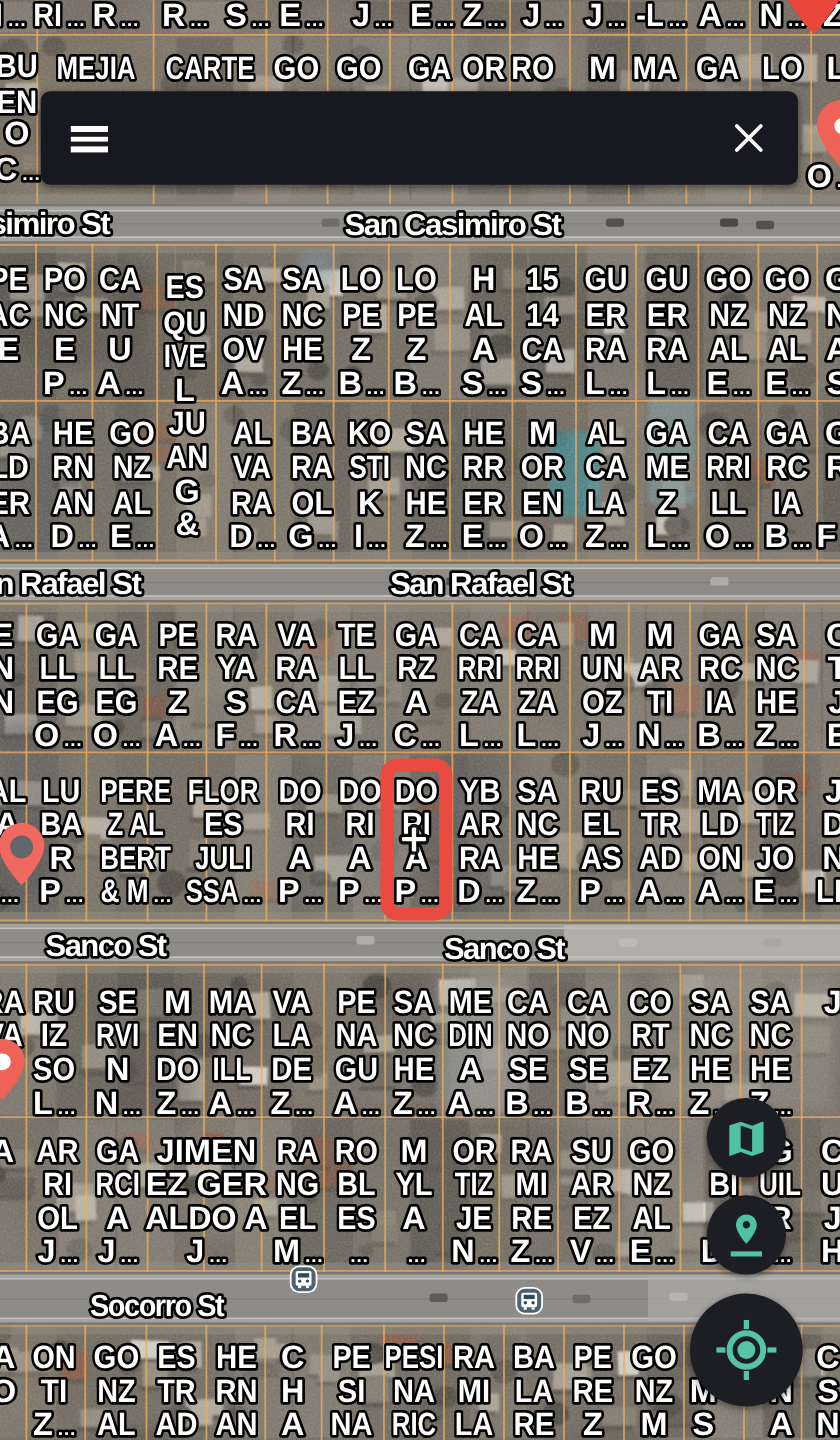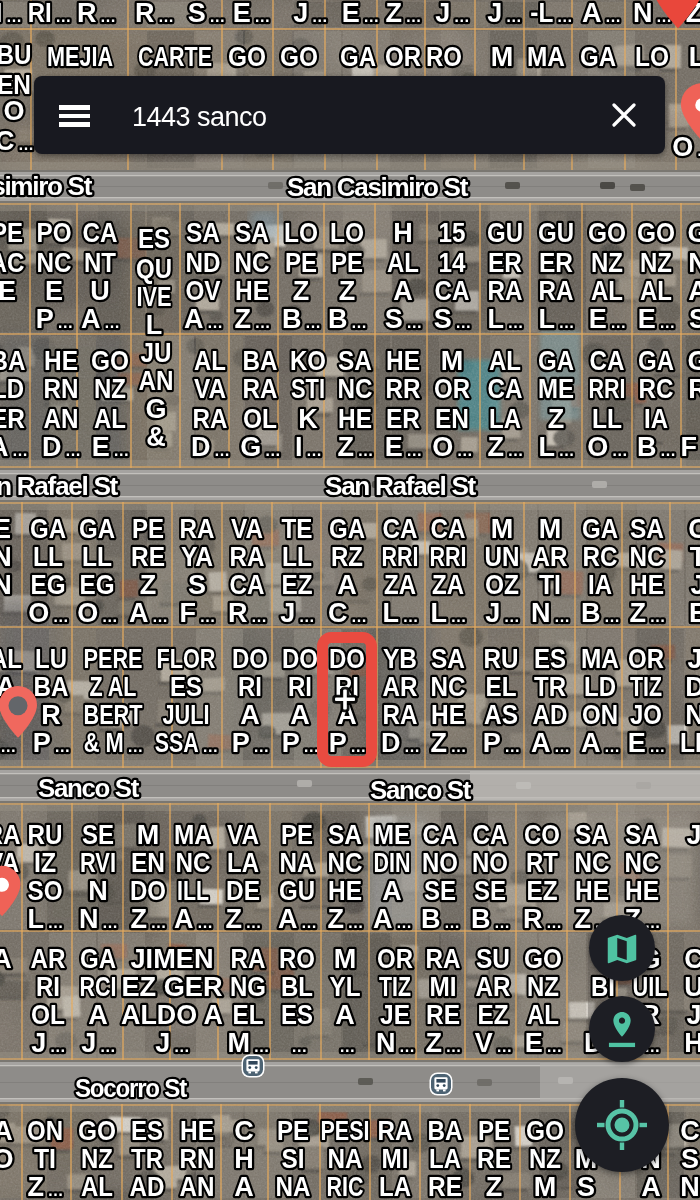--- a/index.html
+++ b/index.html
@@ -1348,21 +1348,20 @@
 </svg>
 
 <div style="position:absolute;left:34px;top:76px;width:631px;height:78px;background:#181920;border-radius:8px;box-shadow:0 2px 6px rgba(0,0,0,.45)"></div>
 
 <div style="position:absolute;left:59px;top:105px;width:31px;height:22px">
       <div style="position:absolute;left:0;top:0;width:31px;height:4.6px;background:#fff"></div>
       <div style="position:absolute;left:0;top:8.7px;width:31px;height:4.6px;background:#fff"></div>
       <div style="position:absolute;left:0;top:17.4px;width:31px;height:4.6px;background:#fff"></div>
     </div>
 
-<div style="position:absolute;left:132px;top:102px;font-family:&quot;Liberation Sans&quot;,sans-serif;font-size:27px;letter-spacing:-0.5px;color:#fff">1443 sanco</div>
 
 <div style="position:absolute;left:612px;top:103px;width:24px;height:24px"><svg width="24" height="24">
         <path d="M2 2 L22 22 M22 2 L2 22" stroke="#fff" stroke-width="3.2" stroke-linecap="round"></path>
       </svg></div>
 
 <div style="position:absolute;left:589px;top:915px;width:66px;height:66px;border-radius:50%;background:#1d1e24;box-shadow:0 2px 5px rgba(0,0,0,.4)"></div>
 
 <svg style="position:absolute;left:603px;top:930px" width="38" height="38" viewBox="0 0 24 24">
       <path d="M20.5 3l-.16.03L15 5.1 9 3 3.36 4.9c-.21.07-.36.25-.36.48V20.5c0 .28.22.5.5.5l.16-.03L9 18.9l6 2.1 5.64-1.9c.21-.07.36-.25.36-.48V3.5c0-.28-.22-.5-.5-.5zM15 19l-6-2.11V5l6 2.11V19z" fill="#4fc2a2"></path>
     </svg>

